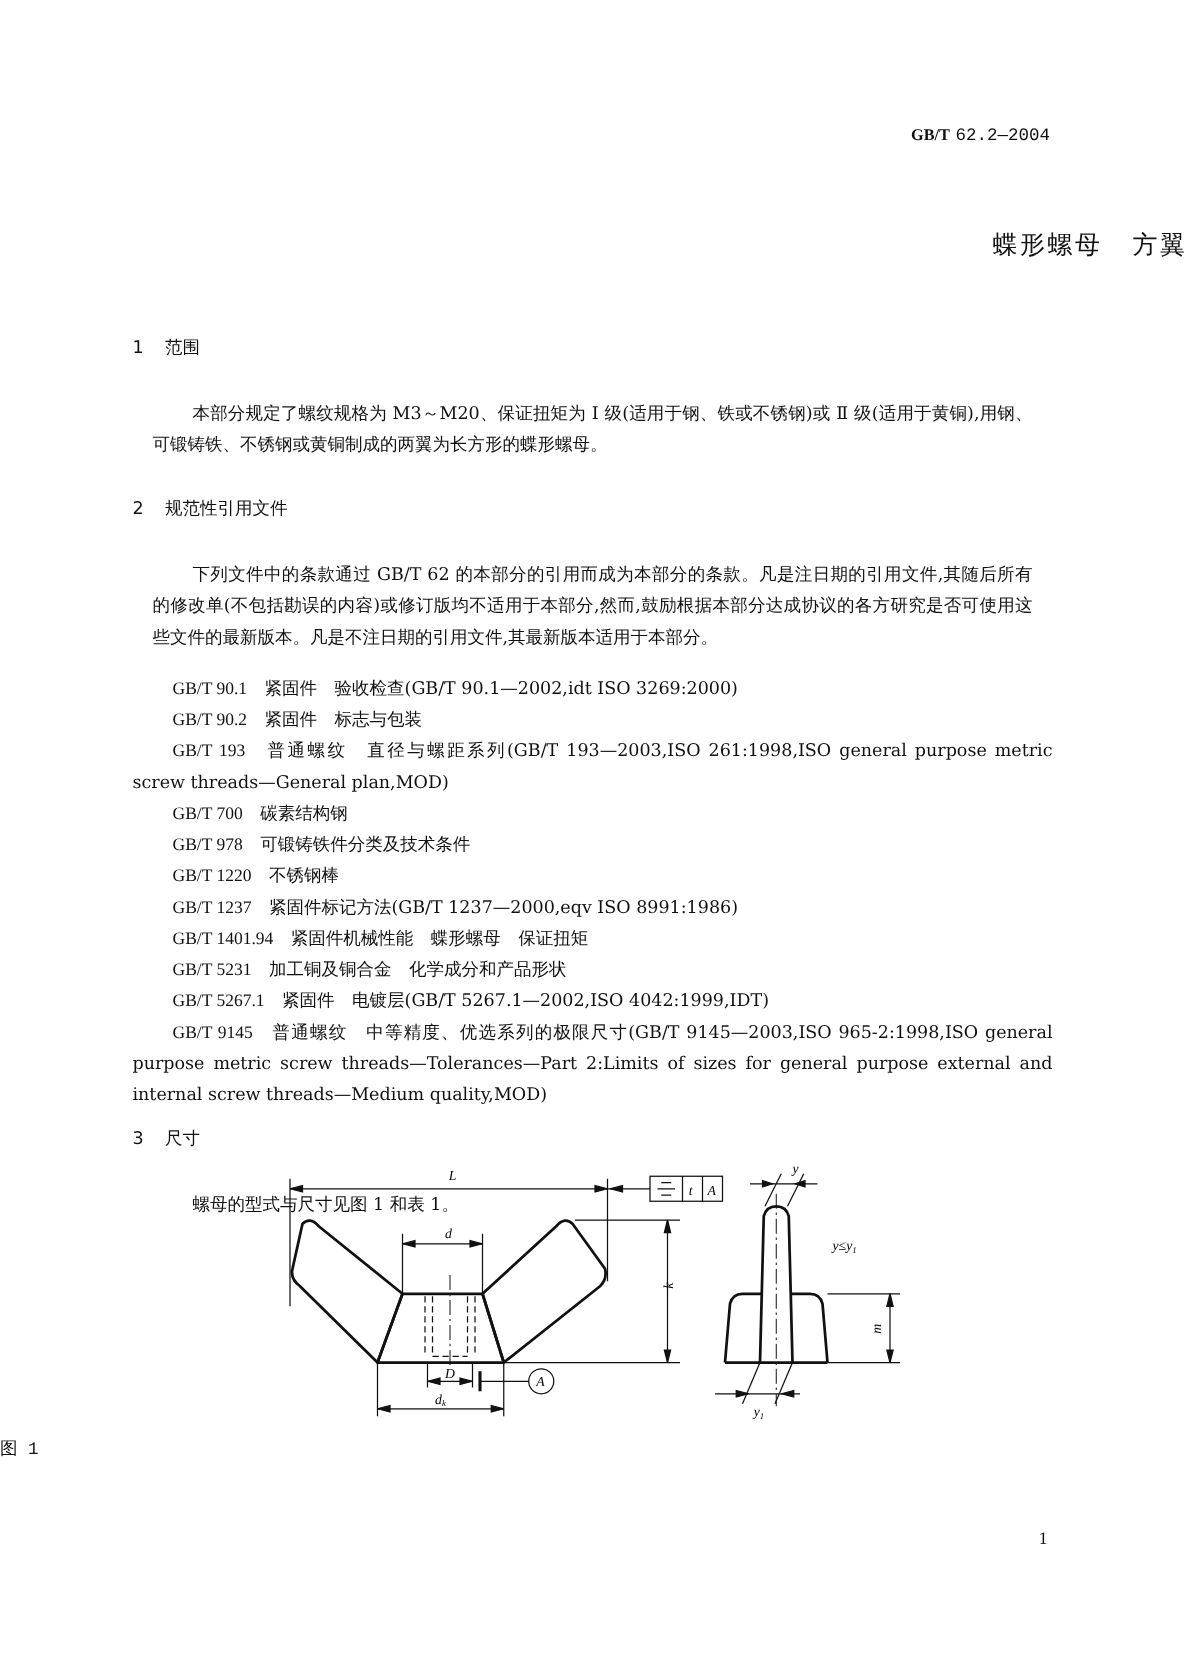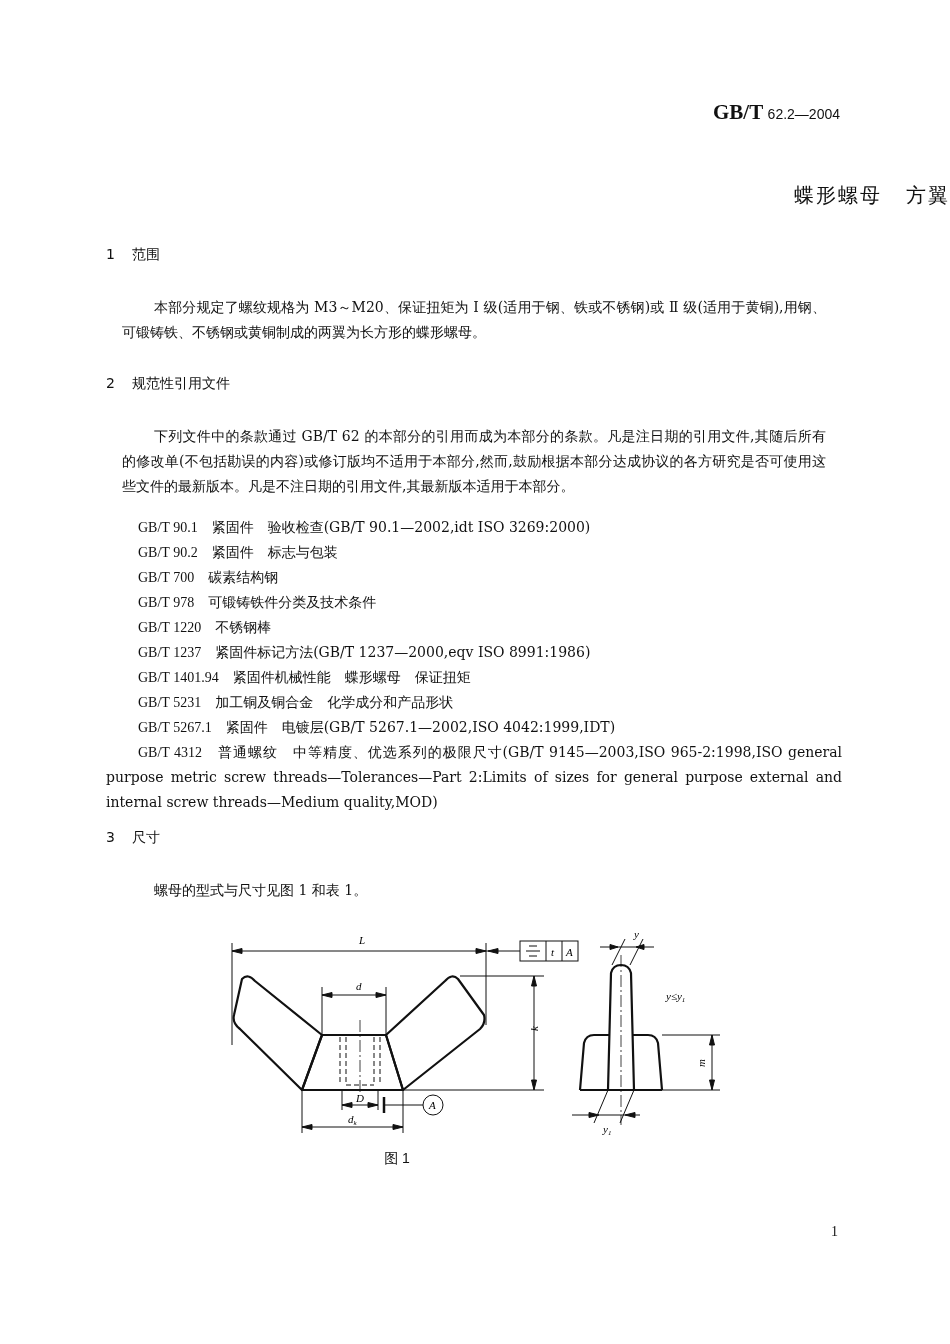--- a/index.html
+++ b/index.html
@@ -1,34 +1,34 @@
 <!DOCTYPE html>
 <html><head>
 <meta charset="utf-8">
 <style>
   html, body { margin: 0; padding: 0; background: #ffffff; }
   body { width: 950px; height: 1344px; position: relative; overflow: hidden;
          font-family: "DejaVu Serif", "Liberation Serif", serif; color: #111; }
   .std-no { position: absolute; top: 100px; right: 110px; font-size: 14px; }
-  .std-no b { font-family: "Liberation Serif", serif; font-weight: bold; font-size: 21px; }
-  .std-no span.num { font-family: Liberation Sans, sans-serif; font-size: 14px; margin-top: 35px; }
+  .std-no b { font-family: "Liberation Serif", serif; font-weight: bold; font-size: 13px; }
+  .std-no span.num { font-family: Liberation Mono, monospace; font-size: 14px; margin-top: 35px; }
   .title { position: absolute; top: 182px; left: 0; width: 950px; text-align: right;
            font-family: "DejaVu Sans", sans-serif; font-size: 20px; letter-spacing: 2px; font-weight: 500; }
   .title .gap { display: inline-block; width: 24px; }
-  .content { position: absolute; left: 106px; top: 242px; width: 736px; font-size: 14px; line-height: 25px; }
+  .content { position: absolute; left: 106px; top: 266px; width: 736px; font-size: 14px; line-height: 25px; }
   .sec-head { font-family: "DejaVu Sans", sans-serif; font-size: 14px; margin: 0; height: 25px; }
   .sec-head .n { display: inline-block; width: 26px; }
   .para { text-indent: 32px; text-align: justify; margin: 16px; }
   .ref { text-indent: 32px; margin: 0; text-align: justify; }
   .ref .code { font-family: "Liberation Serif", serif; }
   .sp1 { height: 12px; }
   .sp2 { height: 10px; }
   .figure { position: absolute; left: 220px; top: 925px; width: 520px; height: 220px; }
-  .fig-cap { position: absolute; top: 1150px; left: 0; width: 794px; text-align: center;
-             font-family: Liberation Sans, sans-serif; font-size: 14px; }
+  .fig-cap { position: absolute; top: 1150px; left: 0; width: 794px; 
+             font-family: Liberation Mono, monospace; font-size: 14px; }
   .page-num { position: absolute; top: 1224px; right: 112px; font-size: 14px; font-family: "Liberation Serif", serif; }
   svg text { font-family: "Liberation Serif", serif; font-style: italic; }
 </style>
 </head>
 <body>
 
 <div class="std-no">
   <b>GB/T</b>
   <span class="num">62.2—2004</span>
 </div>
@@ -46,28 +46,29 @@
   <p class="para">本部分规定了螺纹规格为 M3～M20、保证扭矩为 Ⅰ 级(适用于钢、铁或不锈钢)或 Ⅱ 级(适用于黄铜),用钢、可锻铸铁、不锈钢或黄铜制成的两翼为长方形的蝶形螺母。</p>
   <div class="sp2"></div>
 
   <div class="sec-head">
     <span class="n">2</span><span>规范性引用文件</span>
   </div>
   <div class="sp1"></div>
   <p class="para">下列文件中的条款通过 GB/T 62 的本部分的引用而成为本部分的条款。凡是注日期的引用文件,其随后所有的修改单(不包括勘误的内容)或修订版均不适用于本部分,然而,鼓励根据本部分达成协议的各方研究是否可使用这些文件的最新版本。凡是不注日期的引用文件,其最新版本适用于本部分。</p>
   <p class="ref"><span class="code">GB/T 90.1</span>　<span>紧固件　验收检查(GB/T 90.1—2002,idt ISO 3269:2000)</span></p>
   <p class="ref"><span class="code">GB/T 90.2</span>　<span>紧固件　标志与包装</span></p>
+  <p class="ref"><span class="code">GB/T 193</span>　<span>普通螺纹　直径与螺距系列(GB/T 193—2003,ISO 261:1998,ISO general purpose metric screw threads—General plan,MOD)</span></p>
   <p class="ref"><span class="code">GB/T 700</span>　<span>碳素结构钢</span></p>
   <p class="ref"><span class="code">GB/T 978</span>　<span>可锻铸铁件分类及技术条件</span></p>
   <p class="ref"><span class="code">GB/T 1220</span>　<span>不锈钢棒</span></p>
   <p class="ref"><span class="code">GB/T 1237</span>　<span>紧固件标记方法(GB/T 1237—2000,eqv ISO 8991:1986)</span></p>
   <p class="ref"><span class="code">GB/T 1401.94</span>　<span>紧固件机械性能　蝶形螺母　保证扭矩</span></p>
   <p class="ref"><span class="code">GB/T 5231</span>　<span>加工铜及铜合金　化学成分和产品形状</span></p>
   <p class="ref"><span class="code">GB/T 5267.1</span>　<span>紧固件　电镀层(GB/T 5267.1—2002,ISO 4042:1999,IDT)</span></p>
-  <p class="ref"><span class="code">GB/T 4312</span>　<span>普通螺纹　中等精度、优选系列的极限尺寸(GB/T 9145—2003,ISO 965-2:1998,ISO general purpose metric screw threads—Tolerances—Part 2:Limits of sizes for general purpose external and internal screw threads—Medium quality,MOD)</span></p>
+  <p class="ref"><span class="code">GB/T 9145</span>　<span>普通螺纹　中等精度、优选系列的极限尺寸(GB/T 9145—2003,ISO 965-2:1998,ISO general purpose metric screw threads—Tolerances—Part 2:Limits of sizes for general purpose external and internal screw threads—Medium quality,MOD)</span></p>
   <div class="sp2"></div>
 
   <div class="sec-head">
     <span class="n">3</span><span>尺寸</span>
   </div>
   <div class="sp1"></div>
   <p class="para">螺母的型式与尺寸见图 1 和表 1。</p>
 </div>
 
 <svg class="figure" viewBox="0 0 520 220" width="520" height="220">

